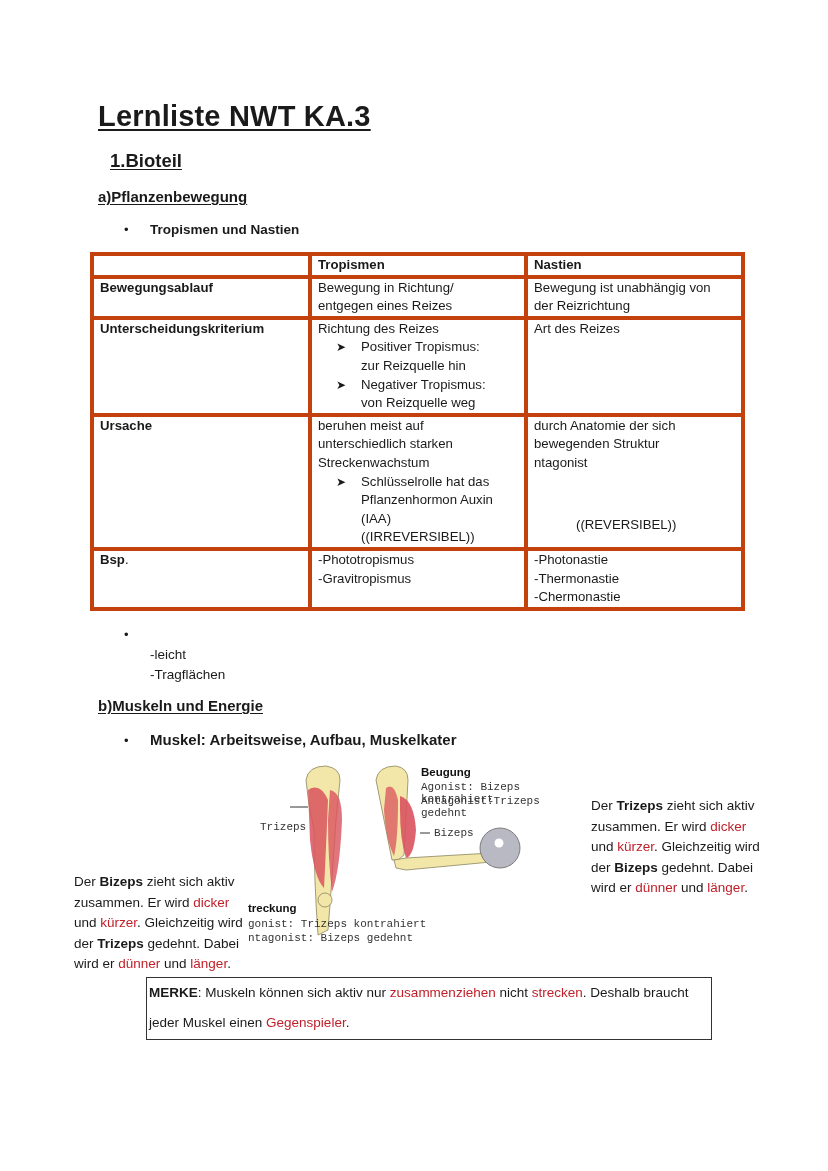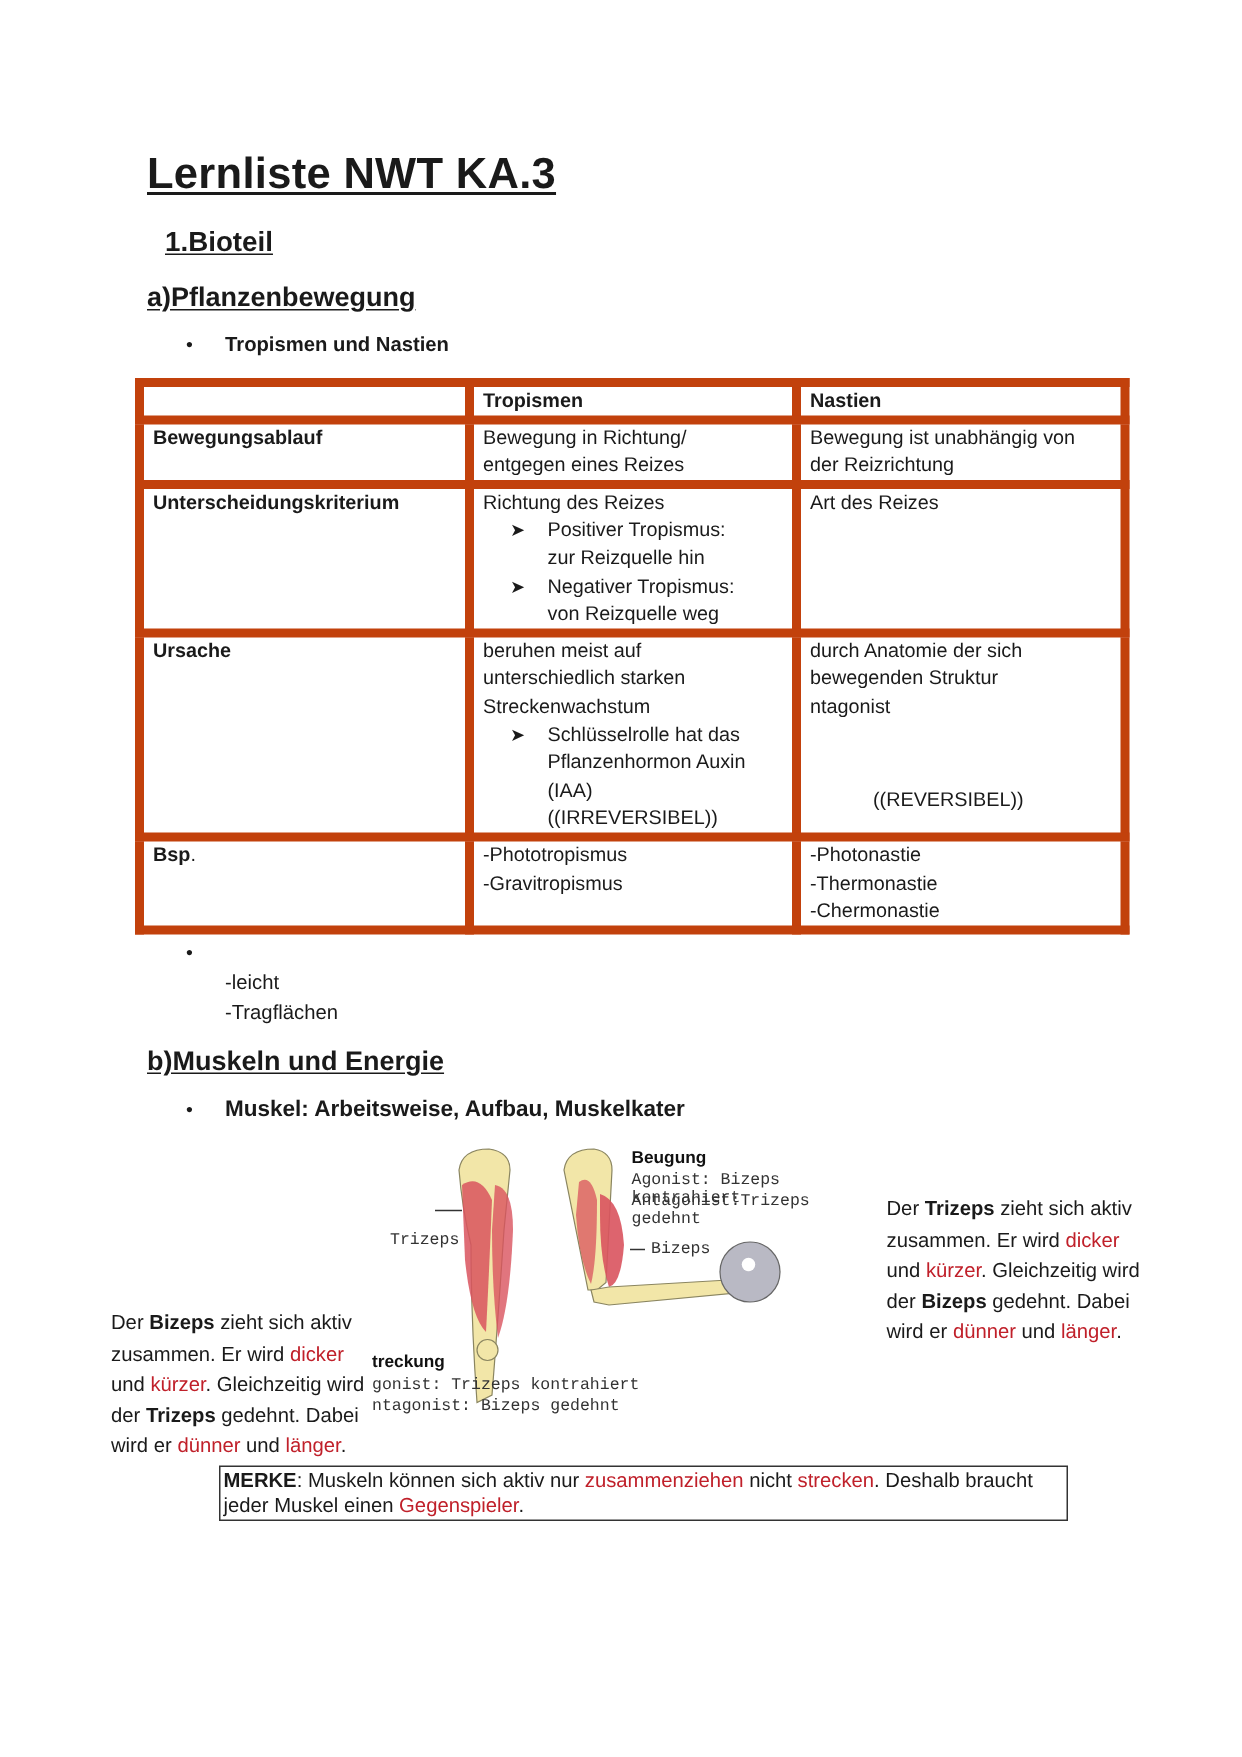--- a/index.html
+++ b/index.html
@@ -12,53 +12,53 @@
   .title {
     left: 98px; top: 100px; font-size: 29px; font-weight: bold;
     text-decoration: underline; text-decoration-thickness: 2px; text-underline-offset: 3px;
     letter-spacing: 0.2px;
   }
   .h1 {
     left: 110px; top: 150px; font-size: 18.5px; font-weight: bold;
     text-decoration: underline; text-underline-offset: 2px;
   }
   .h2 {
-    left: 98px; top: 188px; font-size: 18px; font-weight: bold;
+    left: 98px; top: 188px; font-size: 15px; font-weight: bold;
     text-decoration: underline; text-underline-offset: 2px;
   }
   .bullet-row { display: flex; align-items: baseline; font-size: 13.5px; }
   .bullet-dot { width: 26px; padding-left: 24px; font-size: 13px; }
   .bullet-bold { font-weight: bold; }
 
   table.cmp {
     position: absolute; left: 90px; top: 252px;
     border-collapse: collapse; font-size: 13.2px; line-height: 18.6px;
   }
   table.cmp td {
-    border: 6px solid #c2410c; vertical-align: top; padding: 0 6px 0 6px;
+    border: 4px solid #c2410c; vertical-align: top; padding: 0 6px 0 6px;
   }
   table.cmp td.c0 { width: 202px; font-weight: bold; }
   table.cmp td.c1 { width: 200px; }
   table.cmp td.c2 { width: 201px; }
   table.cmp tr.hdr td { font-weight: bold; }
   .arrow-item { display: flex; padding-left: 18px; }
   .arrow-glyph { width: 25px; font-size: 12px; }
 
   .plain-list { font-size: 13.5px; line-height: 20px; }
   .side-text { font-size: 13.5px; line-height: 20.5px; width: 175px; }
   .red { color: #c0202a; }
   .bold { font-weight: bold; }
 
   .figure { left: 248px; top: 760px; width: 330px; height: 190px; }
   .fig-label { font-size: 11px; color: #333; font-family: Liberation Mono, monospace; }
   .fig-bold { font-size: 11.5px; font-weight: bold; color: #111; }
 
   .merke {
     left: 146px; top: 977px; width: 560px; border: 1.5px solid #333;
-    padding: 0 2px 1px 2px; font-size: 13.5px; line-height: 17px;
+    padding: 0 2px 1px 2px; font-size: 13.5px; line-height: 30px;
   }
 </style>
 </head>
 <body>
 
 <div class="abs title">Lernliste NWT KA.3</div>
 <div class="abs h1">1.Bioteil</div>
 <div class="abs h2">a)Pflanzenbewegung</div>
 
 <div class="abs bullet-row" style="left:100px; top:222px;">

